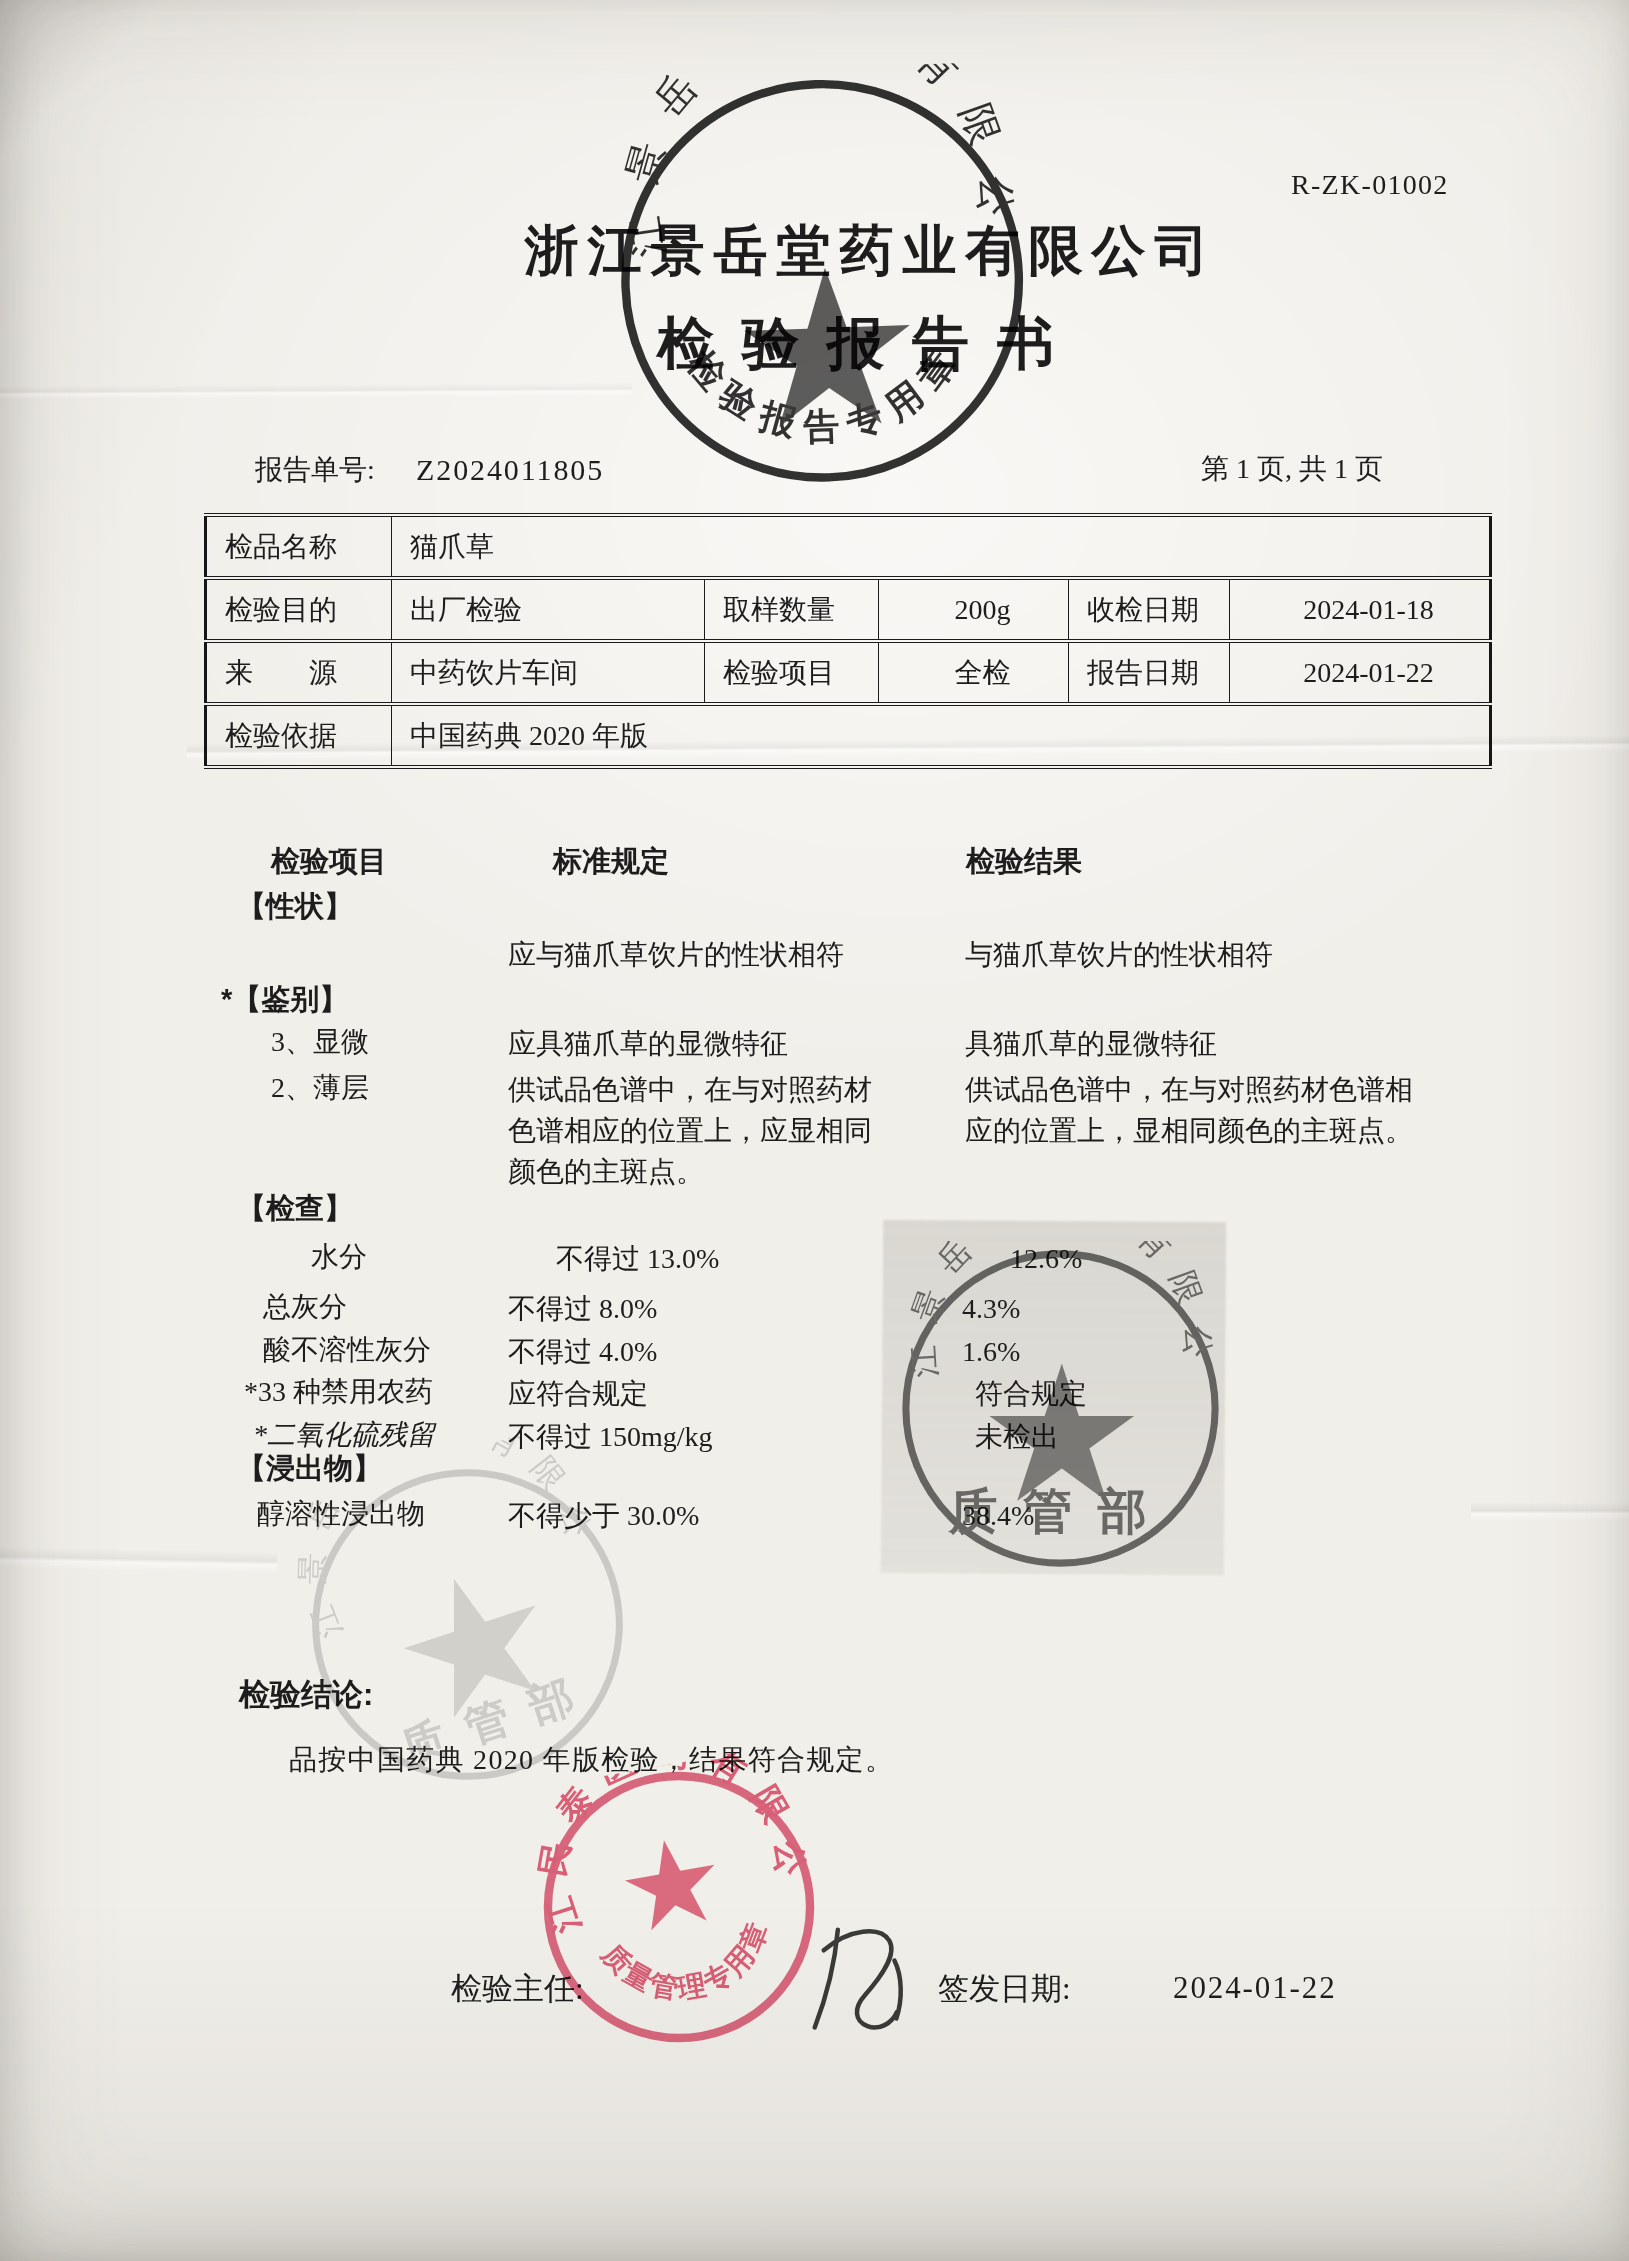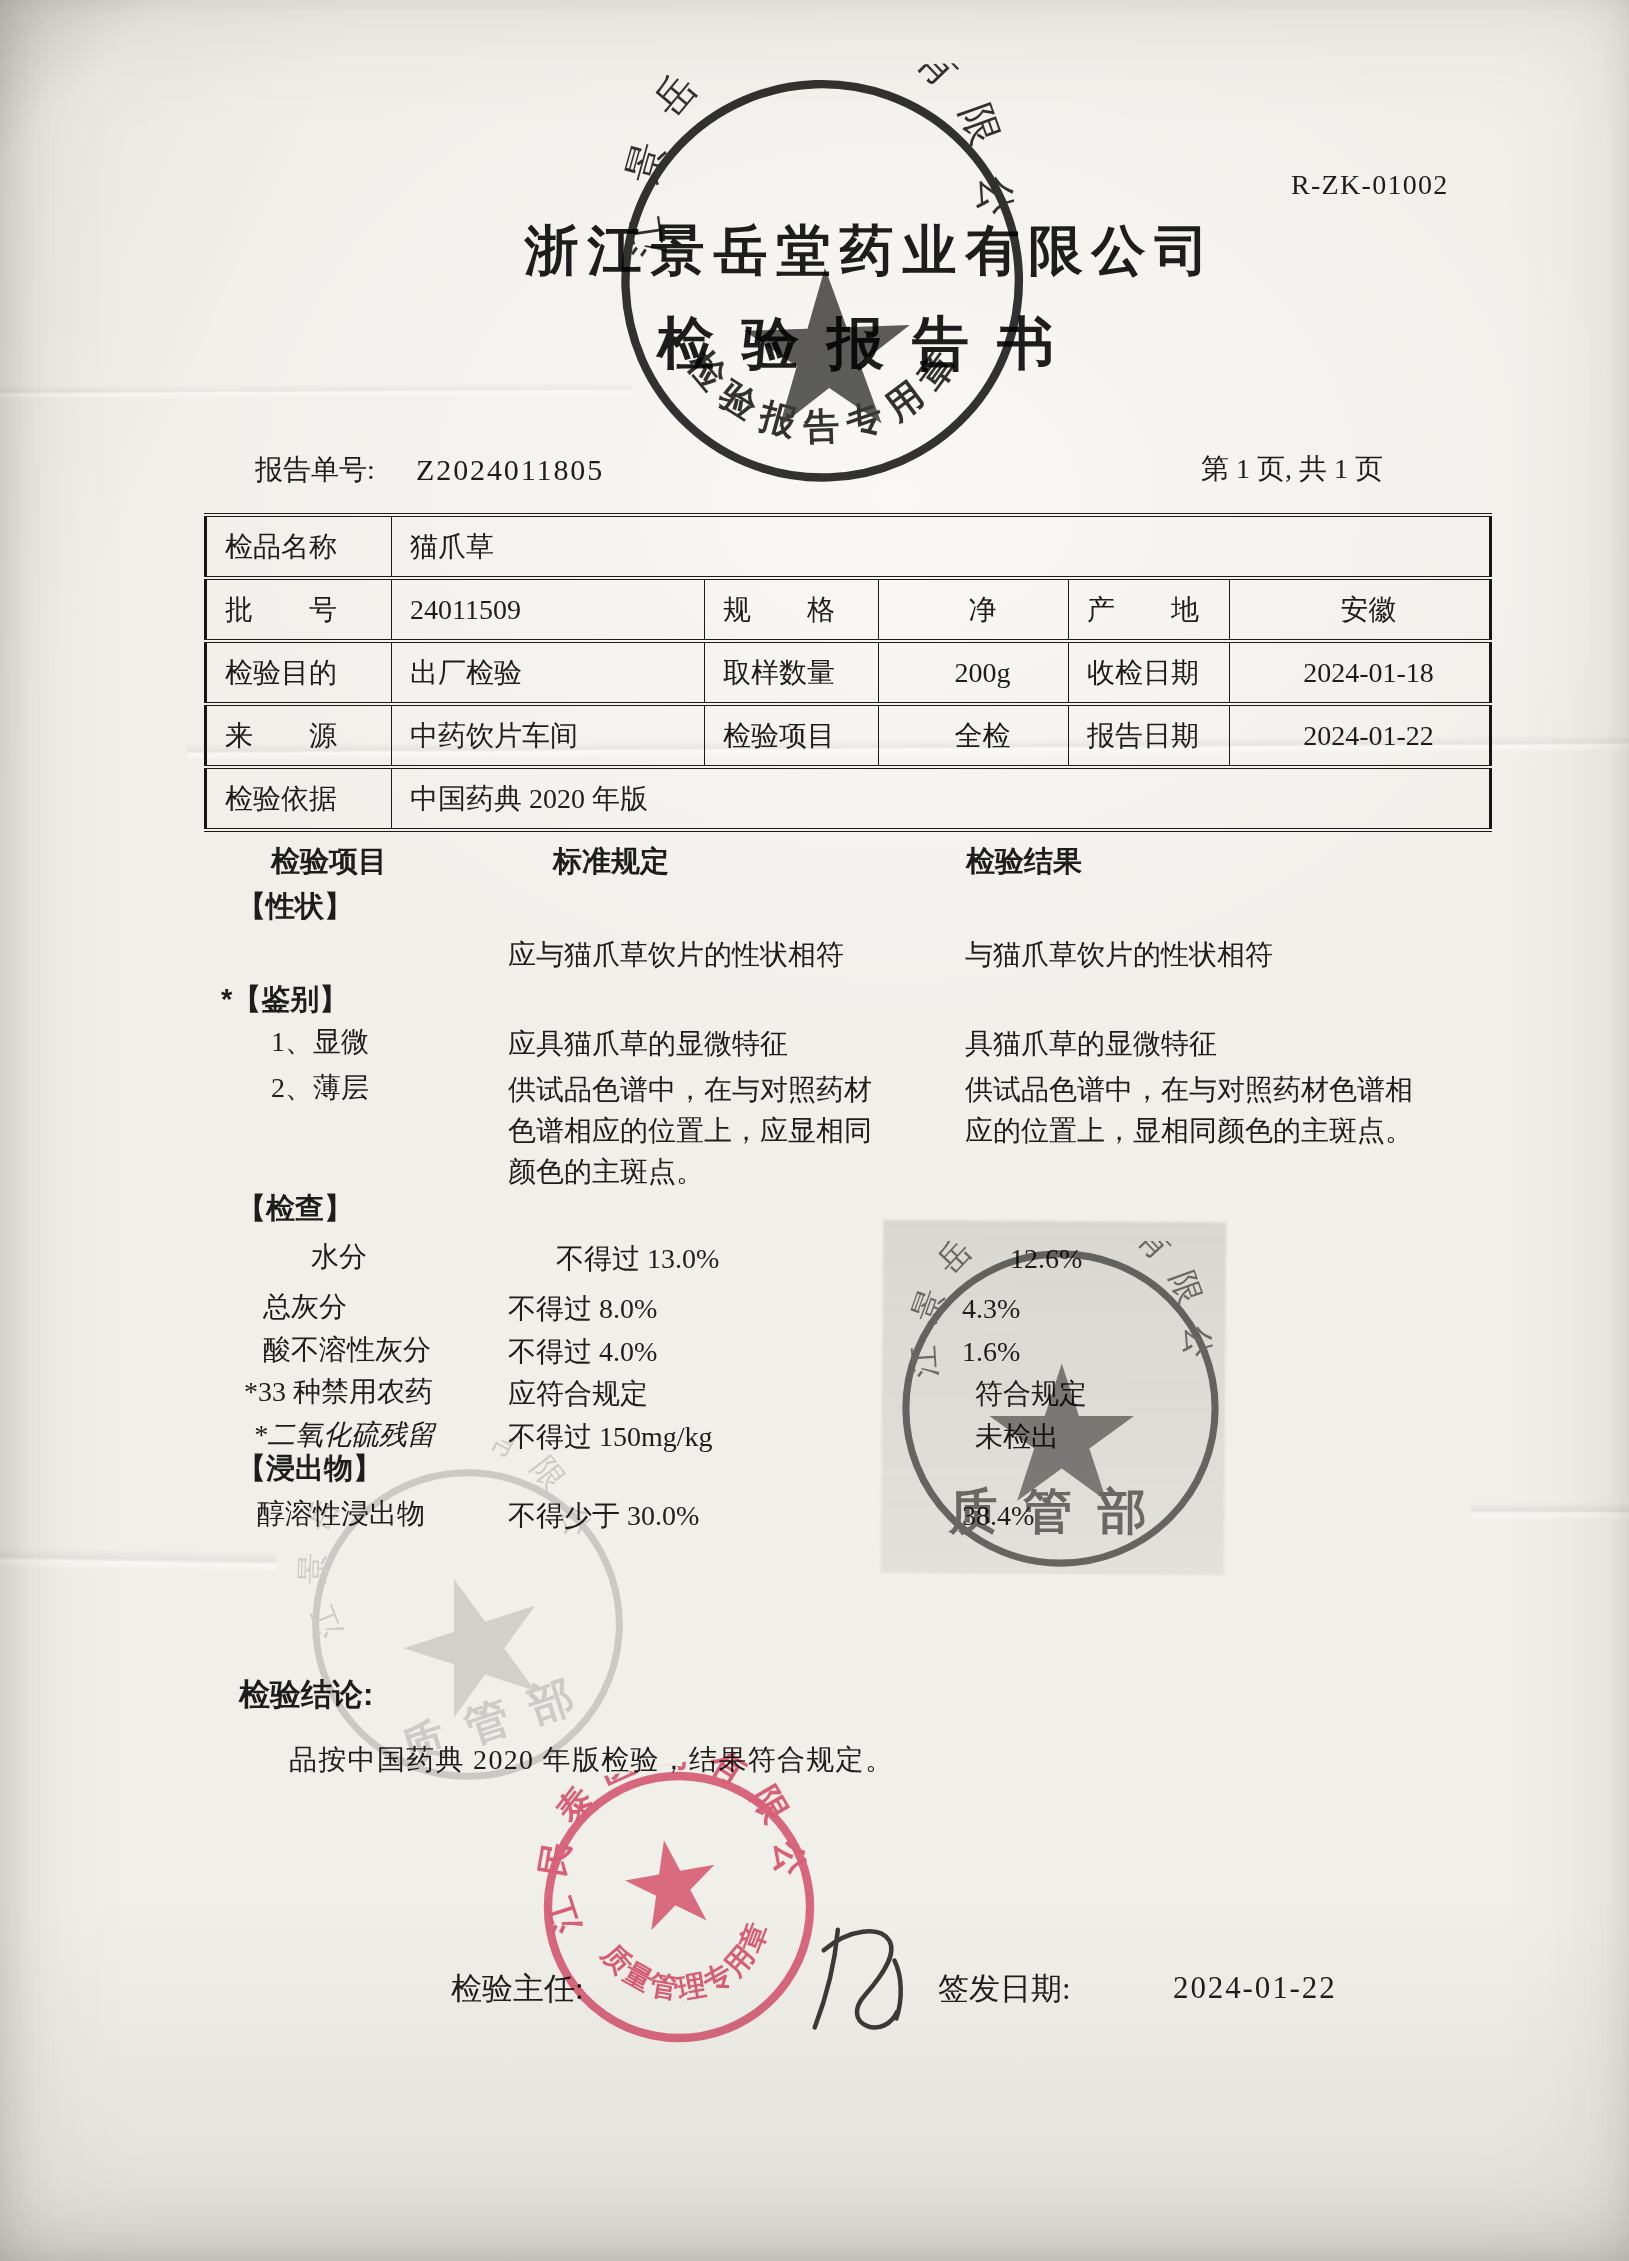--- a/index.html
+++ b/index.html
@@ -75,28 +75,20 @@
       <col style="width:190px">
         <col style="width:161px">
         <col style="width:261px">
     </colgroup>
     <tbody>
         <tr>
       <td>检品名称</td>
       <td colspan="5">猫爪草</td>
     </tr>
     <tr>
-      <td>批　　号</td>
-      <td>24011509</td>
-      <td>规　　格</td>
-      <td class="ctr">净</td>
-      <td>产　　地</td>
-      <td class="ctr">安徽</td>
-    </tr>
-    <tr>
       <td>检验目的</td>
       <td>出厂检验</td>
       <td>取样数量</td>
       <td class="ctr">200g</td>
       <td>收检日期</td>
       <td class="ctr">2024-01-18</td>
     </tr>
     <tr>
       <td>来　　源</td>
       <td>中药饮片车间</td>
@@ -117,21 +109,21 @@
   <div class="abs colhead sans b" style="left:966px;">检验结果</div>
 
   <div class="abs sec-title sans b" style="left:237px;top:887px;">【性状】</div>
   <div class="abs spec-row" style="top:934px;">
     <span class="c-std">应与猫爪草饮片的性状相符</span>
     <span class="c-res">与猫爪草饮片的性状相符</span>
   </div>
 
   <div class="abs sec-title sans b" style="left:221px;top:980px;">*【鉴别】</div>
   <div class="abs spec-row" style="top:1023px;">
-    <span class="c-name">1、显微</span>
+    <span class="c-name">3、显微</span>
     <span class="c-std">应具猫爪草的显微特征</span>
     <span class="c-res">具猫爪草的显微特征</span>
   </div>
   <div class="abs spec-row" style="top:1069px;">
     <span class="c-name">2、薄层</span>
     <span class="c-std">供试品色谱中，在与对照药材
 色谱相应的位置上，应显相同
 颜色的主斑点。</span>
     <span class="c-res">供试品色谱中，在与对照药材色谱相
 应的位置上，显相同颜色的主斑点。</span>

